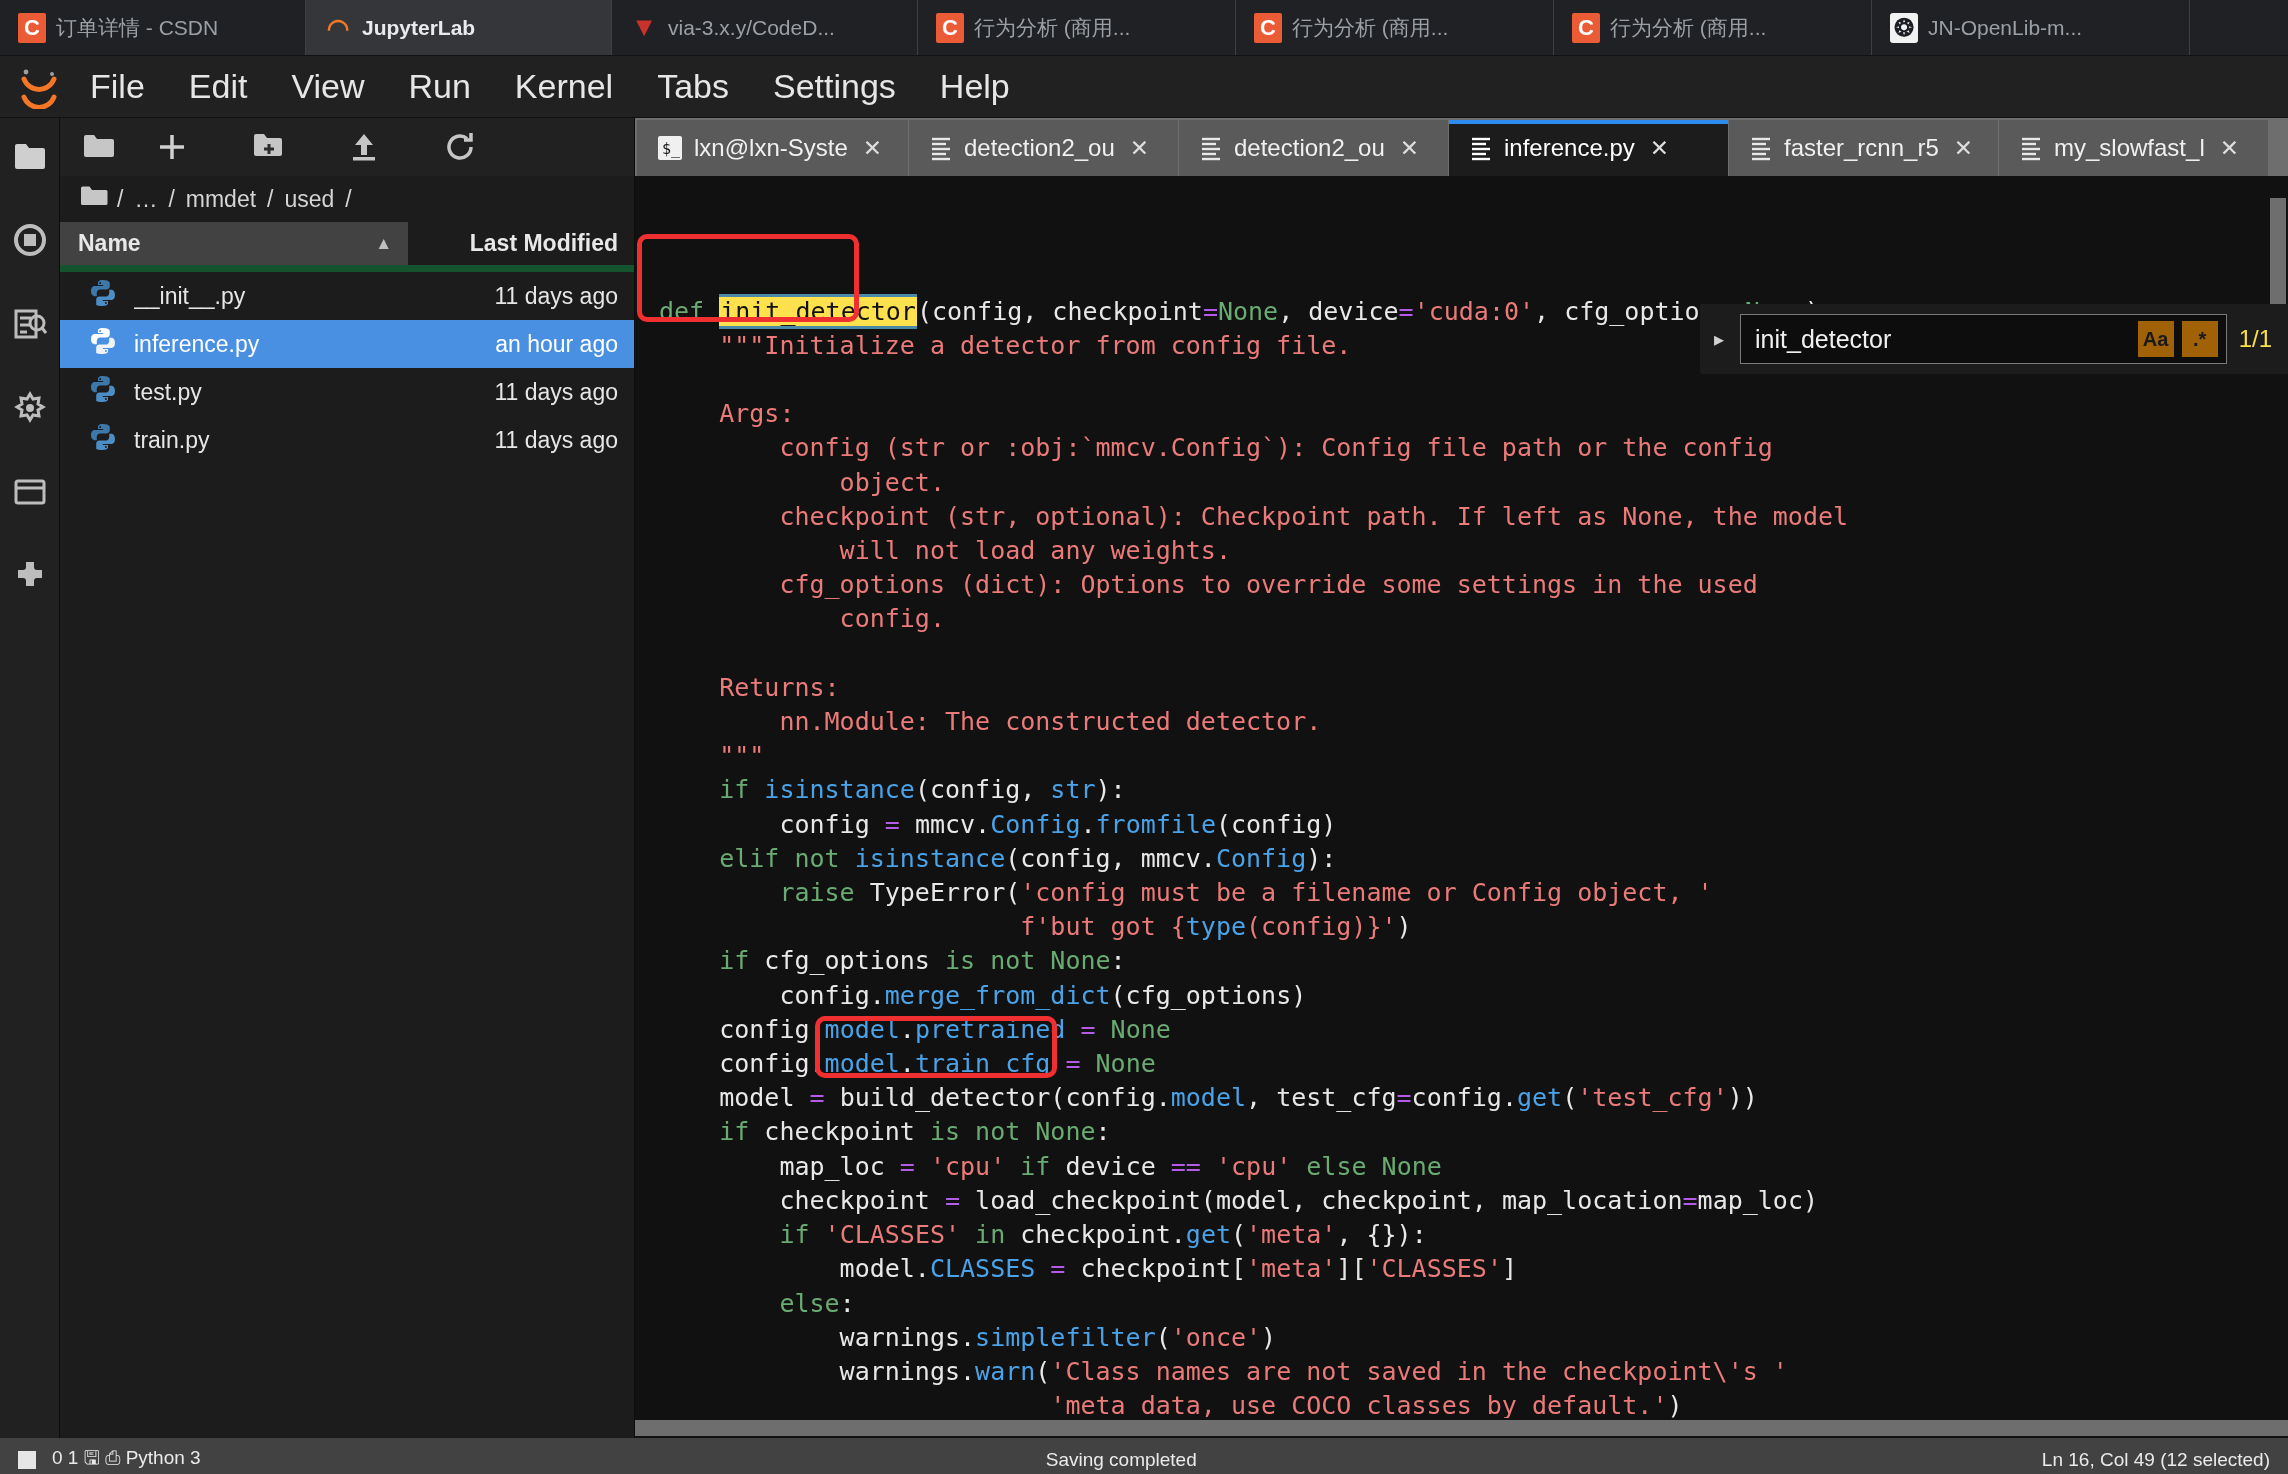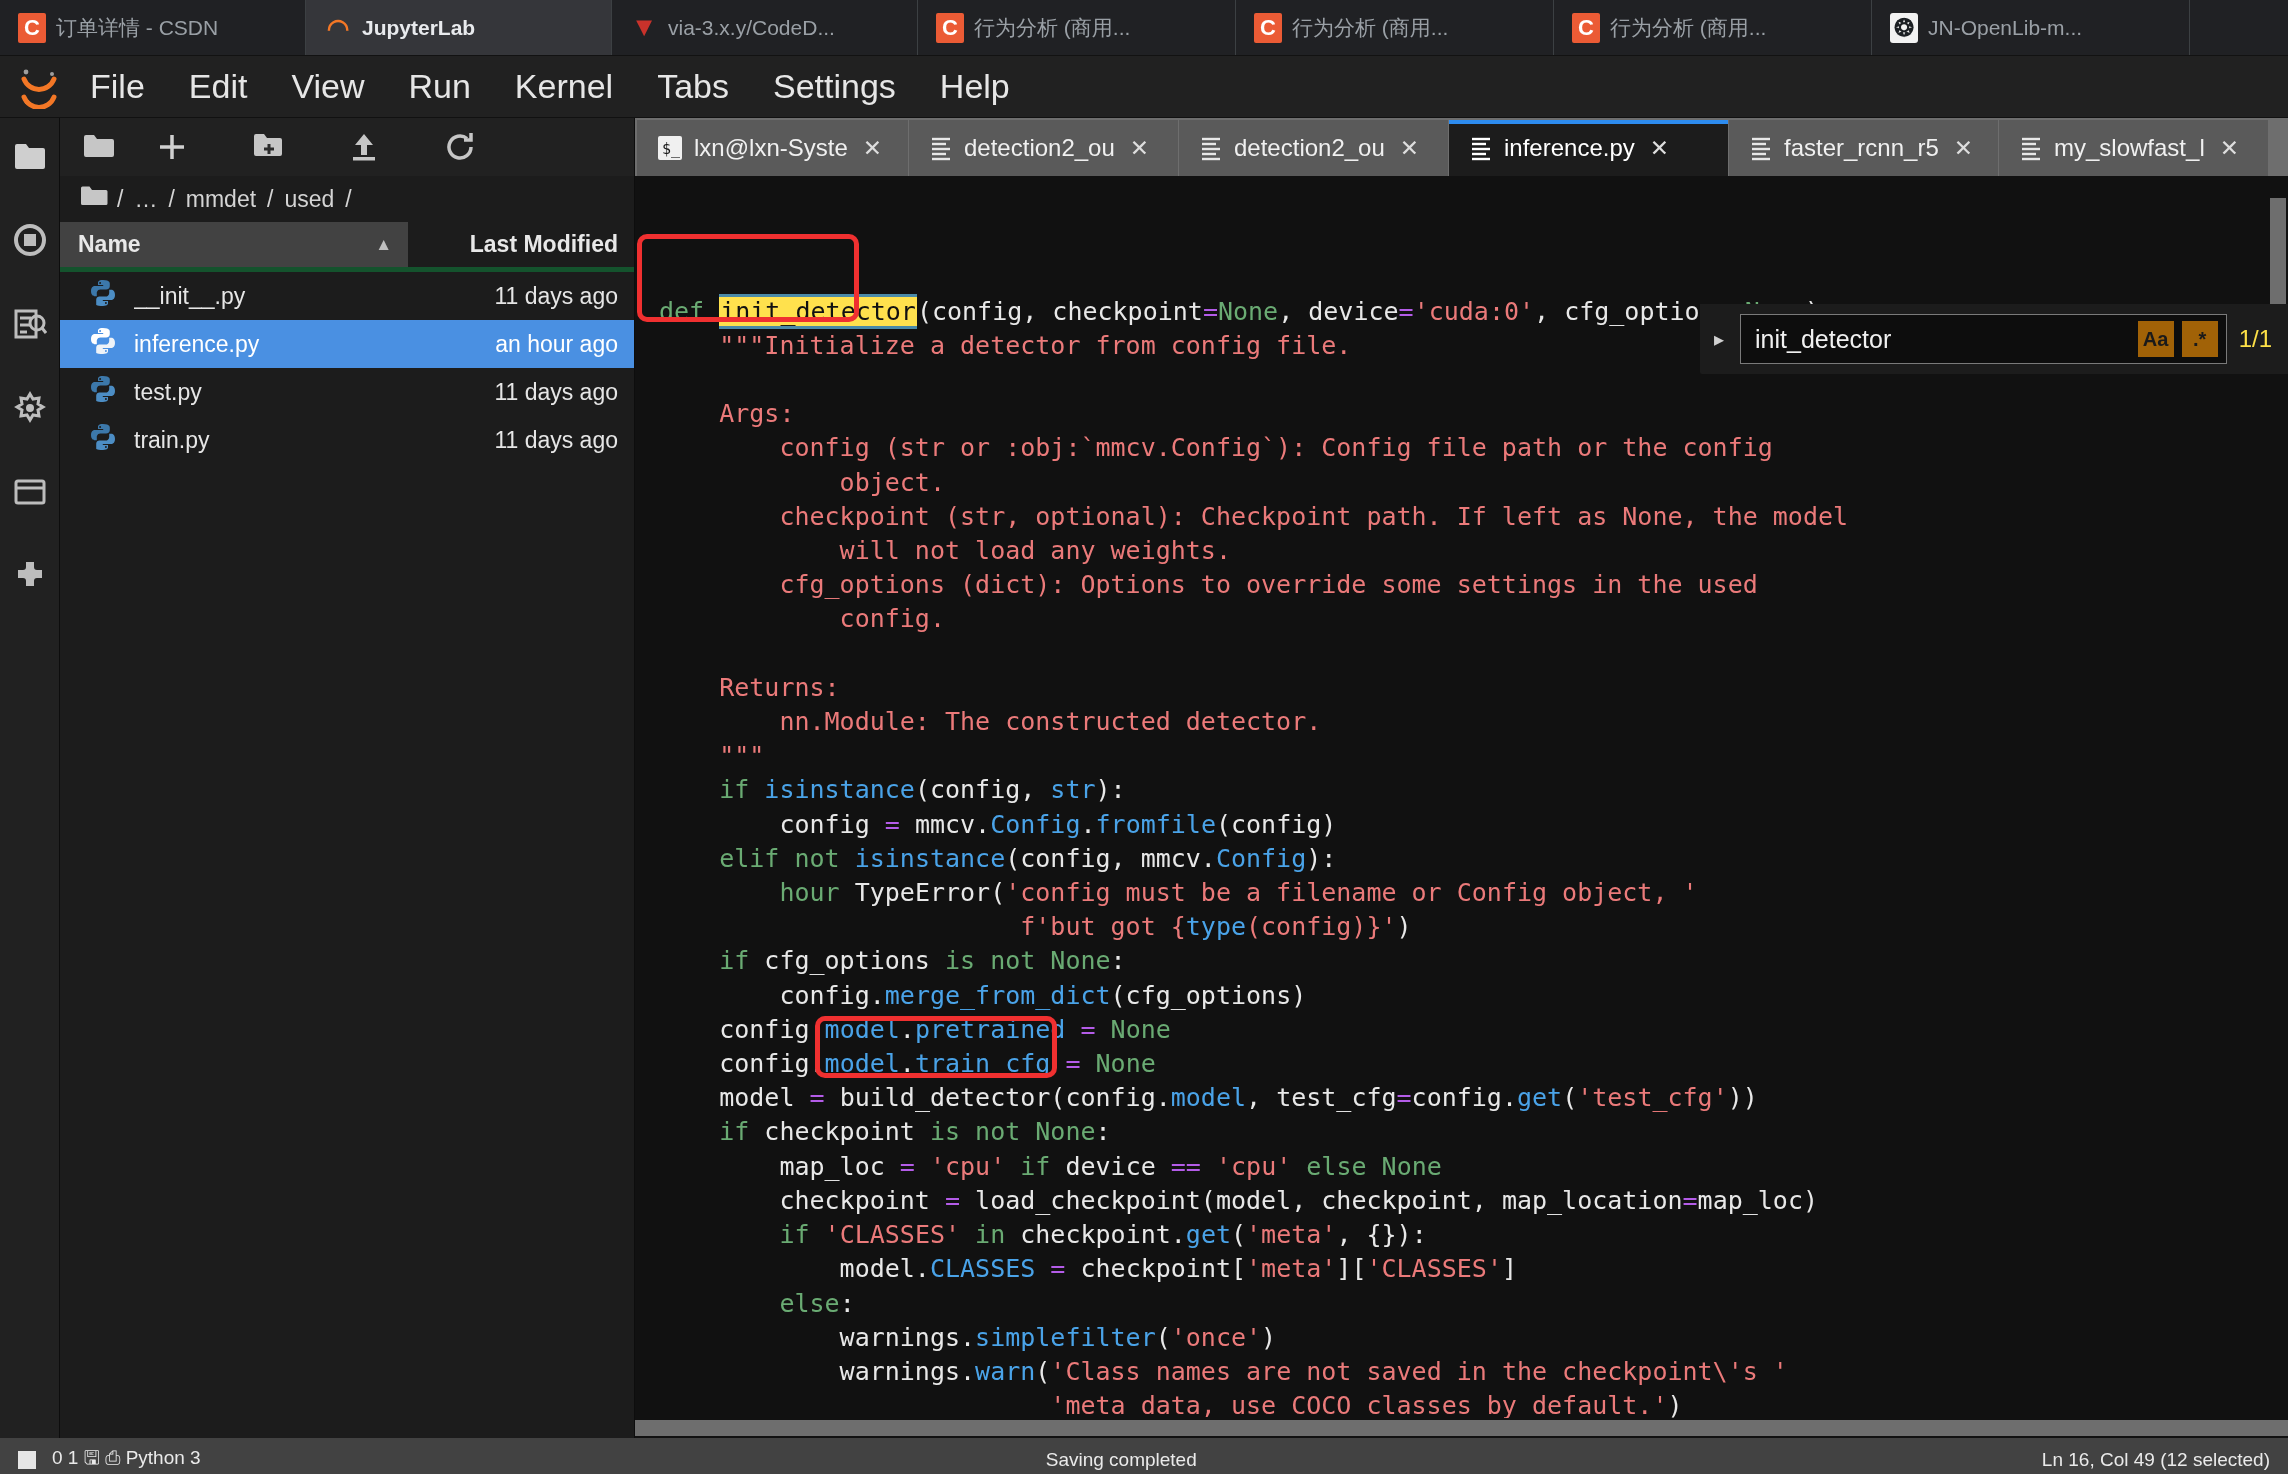--- a/index.html
+++ b/index.html
@@ -114,21 +114,21 @@
     padding-left: 20px;
     gap: 7px;
     color: #d4d4d4; font-size: 23px;
     background: #1c1c1c;
   }
   .crumb { padding: 0 2px; }
   .fb-header {
     display: flex;
     height: 50px;
     background: #1c1c1c;
-    border-bottom: 5px solid #14532d;
+    border-bottom: 7px solid #14532d;
     font-size: 23px; font-weight: bold; color: #e8e8e8;
   }
   .fb-col-name {
     flex: 1; background: #424242;
     display: flex; align-items: center; justify-content: space-between;
     padding: 0 16px 0 18px;
   }
   .fb-col-mod {
     width: 226px; flex: 0 0 226px;
     display: flex; align-items: center; justify-content: flex-end;
@@ -601,21 +601,21 @@
 <span class="str">            will not load any weights.</span>
 <span class="str">        cfg_options (dict): Options to override some settings in the used</span>
 <span class="str">            config.</span>
 <span class="pln"></span>
 <span class="str">    Returns:</span>
 <span class="str">        nn.Module: The constructed detector.</span>
 <span class="str">    """</span>
 <span class="kw">    if </span><span class="fn">isinstance</span><span class="pln">(config, </span><span class="fn">str</span><span class="pln">):</span>
 <span class="pln">        config </span><span class="op">=</span><span class="pln"> mmcv.</span><span class="fn">Config</span><span class="pln">.</span><span class="fn">fromfile</span><span class="pln">(config)</span>
 <span class="kw">    elif not </span><span class="fn">isinstance</span><span class="pln">(config, mmcv.</span><span class="fn">Config</span><span class="pln">):</span>
-<span class="kw">        hour </span><span class="pln">TypeError(</span><span class="str">'config must be a filename or Config object, '</span>
+<span class="kw">        raise </span><span class="pln">TypeError(</span><span class="str">'config must be a filename or Config object, '</span>
 <span class="str">                        f'but got {</span><span class="fn">type</span><span class="str">(config)}'</span><span class="pln">)</span>
 <span class="kw">    if </span><span class="pln">cfg_options </span><span class="kw">is not </span><span class="kw">None</span><span class="pln">:</span>
 <span class="pln">        config.</span><span class="fn">merge_from_dict</span><span class="pln">(cfg_options)</span>
 <span class="pln">    config.</span><span class="fn">model</span><span class="pln">.</span><span class="fn">pretrained</span><span class="pln"> </span><span class="op">=</span><span class="pln"> </span><span class="kw">None</span>
 <span class="pln">    config.</span><span class="fn">model</span><span class="pln">.</span><span class="fn">train_cfg</span><span class="pln"> </span><span class="op">=</span><span class="pln"> </span><span class="kw">None</span>
 <span class="pln">    model </span><span class="op">=</span><span class="pln"> build_detector(config.</span><span class="fn">model</span><span class="pln">, test_cfg</span><span class="op">=</span><span class="pln">config.</span><span class="fn">get</span><span class="pln">(</span><span class="str">'test_cfg'</span><span class="pln">))</span>
 <span class="kw">    if </span><span class="pln">checkpoint </span><span class="kw">is not </span><span class="kw">None</span><span class="pln">:</span>
 <span class="pln">        map_loc </span><span class="op">=</span><span class="pln"> </span><span class="str">'cpu'</span><span class="pln"> </span><span class="kw">if</span><span class="pln"> device </span><span class="op">==</span><span class="pln"> </span><span class="str">'cpu'</span><span class="pln"> </span><span class="kw">else</span><span class="pln"> </span><span class="kw">None</span>
 <span class="pln">        checkpoint </span><span class="op">=</span><span class="pln"> load_checkpoint(model, checkpoint, map_location</span><span class="op">=</span><span class="pln">map_loc)</span>
 <span class="kw">        if </span><span class="str">'CLASSES'</span><span class="pln"> </span><span class="kw">in</span><span class="pln"> checkpoint.</span><span class="fn">get</span><span class="pln">(</span><span class="str">'meta'</span><span class="pln">, {}):</span>

